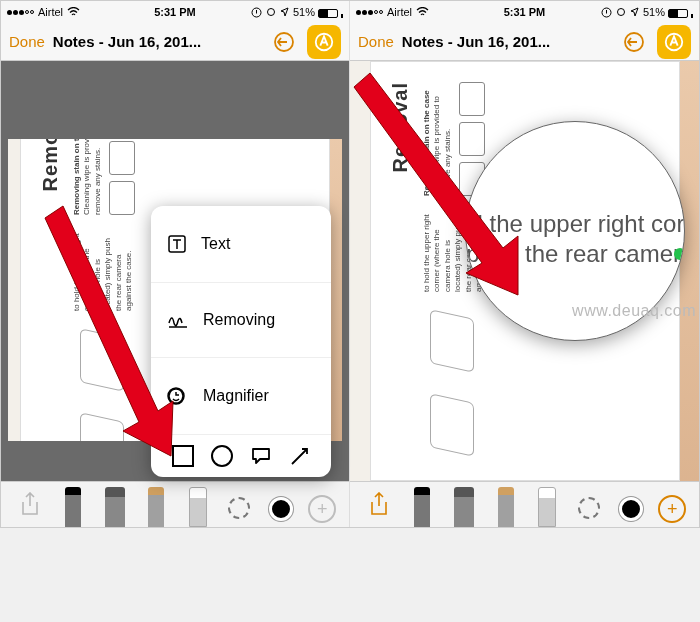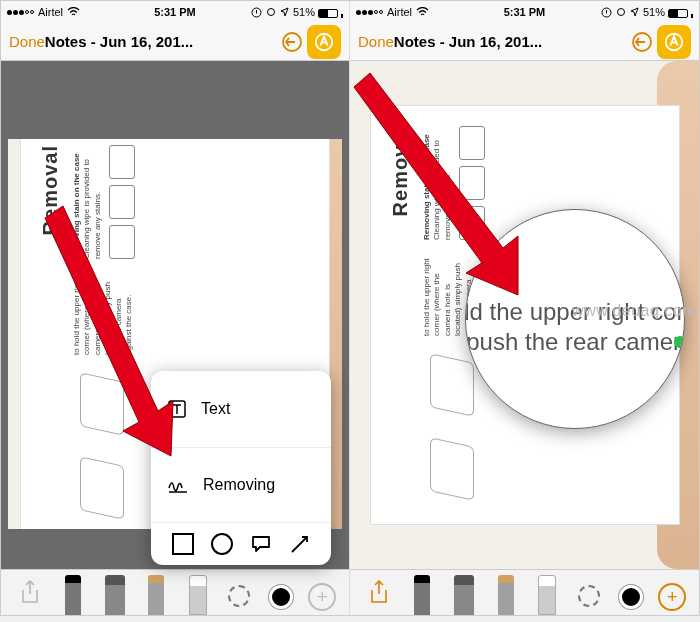--- a/index.html
+++ b/index.html
@@ -7,21 +7,21 @@
     width: 700px;
     height: 622px;
     background: #f0f0f0;
     font-family: -apple-system, "Helvetica Neue", Arial, sans-serif;
     position: relative;
     overflow: hidden;
   }
   .pair {
     display: flex;
     width: 700px;
-    height: 616px;
+    height: 528px;
     border: 1px solid #ccc;
     background: #fff;
   }
   .phone {
     flex: 1 1 50%;
     display: flex;
     flex-direction: column;
     position: relative;
     border-right: 1px solid #ddd;
   }
@@ -49,20 +49,21 @@
   .battcap { width:2px; height:4px; background:#000; }
 
   
   .nav {
     height: 38px;
     background: #f7f7f7;
     border-bottom: 1px solid #ccc;
     display: flex;
     align-items: center;
     padding: 0 8px;
+    gap: 8px;
     position: relative;
   }
   .done { color: #d98300; font-size: 15px; }
   .title { color: #000; font-size: 15px; font-weight: 700; flex: 1; white-space: nowrap; overflow: hidden; text-overflow: ellipsis; }
   .circle-btn {
     width: 30px; height: 30px; border-radius: 6px;
     display: flex; align-items: center; justify-content: center;
     color: #d98300;
   }
   .circle-btn svg { stroke:#d98300; fill:none; }
@@ -326,20 +327,27 @@
             <path d="M6 6 h8 M10 6 v9"></path>
           </svg>
         <span>Text</span>
       </div>
       <div class="item">
         <svg width="22" height="18" viewBox="0 0 22 18" stroke="#000" fill="none" stroke-width="1.5">
             <path d="M2 12 q3 -10 5 0 q2 6 4 -2 q2 -6 4 2 M2 16 h18"></path>
           </svg>
         <span>Removing</span>
       </div>
+      <div class="item">
+        <svg width="22" height="20" viewBox="0 0 22 20" stroke="#000" fill="none" stroke-width="1.5">
+            <path d="M9 3 a7 7 0 1 0 .01 0 M9 6 v3 h3 M6 13 q3 3 6 0"></path>
+            <circle cx="9" cy="10" r="8"></circle>
+          </svg>
+        <span>Magnifier</span>
+      </div>
       <div class="shapes">
         <div class="shape sq"></div>
         <div class="shape ci"></div>
         <div class="shape sp">
             <svg width="22" height="20" viewBox="0 0 22 20" stroke-width="1.8">
               <path d="M3 3 h16 a0 0 0 0 1 0 0 v10 h-9 l-4 4 v-4 H3 Z" stroke="#000" fill="none" stroke-linejoin="round"></path>
             </svg>
           </div>
         <div class="shape ar">
             <svg width="22" height="22" viewBox="0 0 22 22" stroke-width="1.8">

